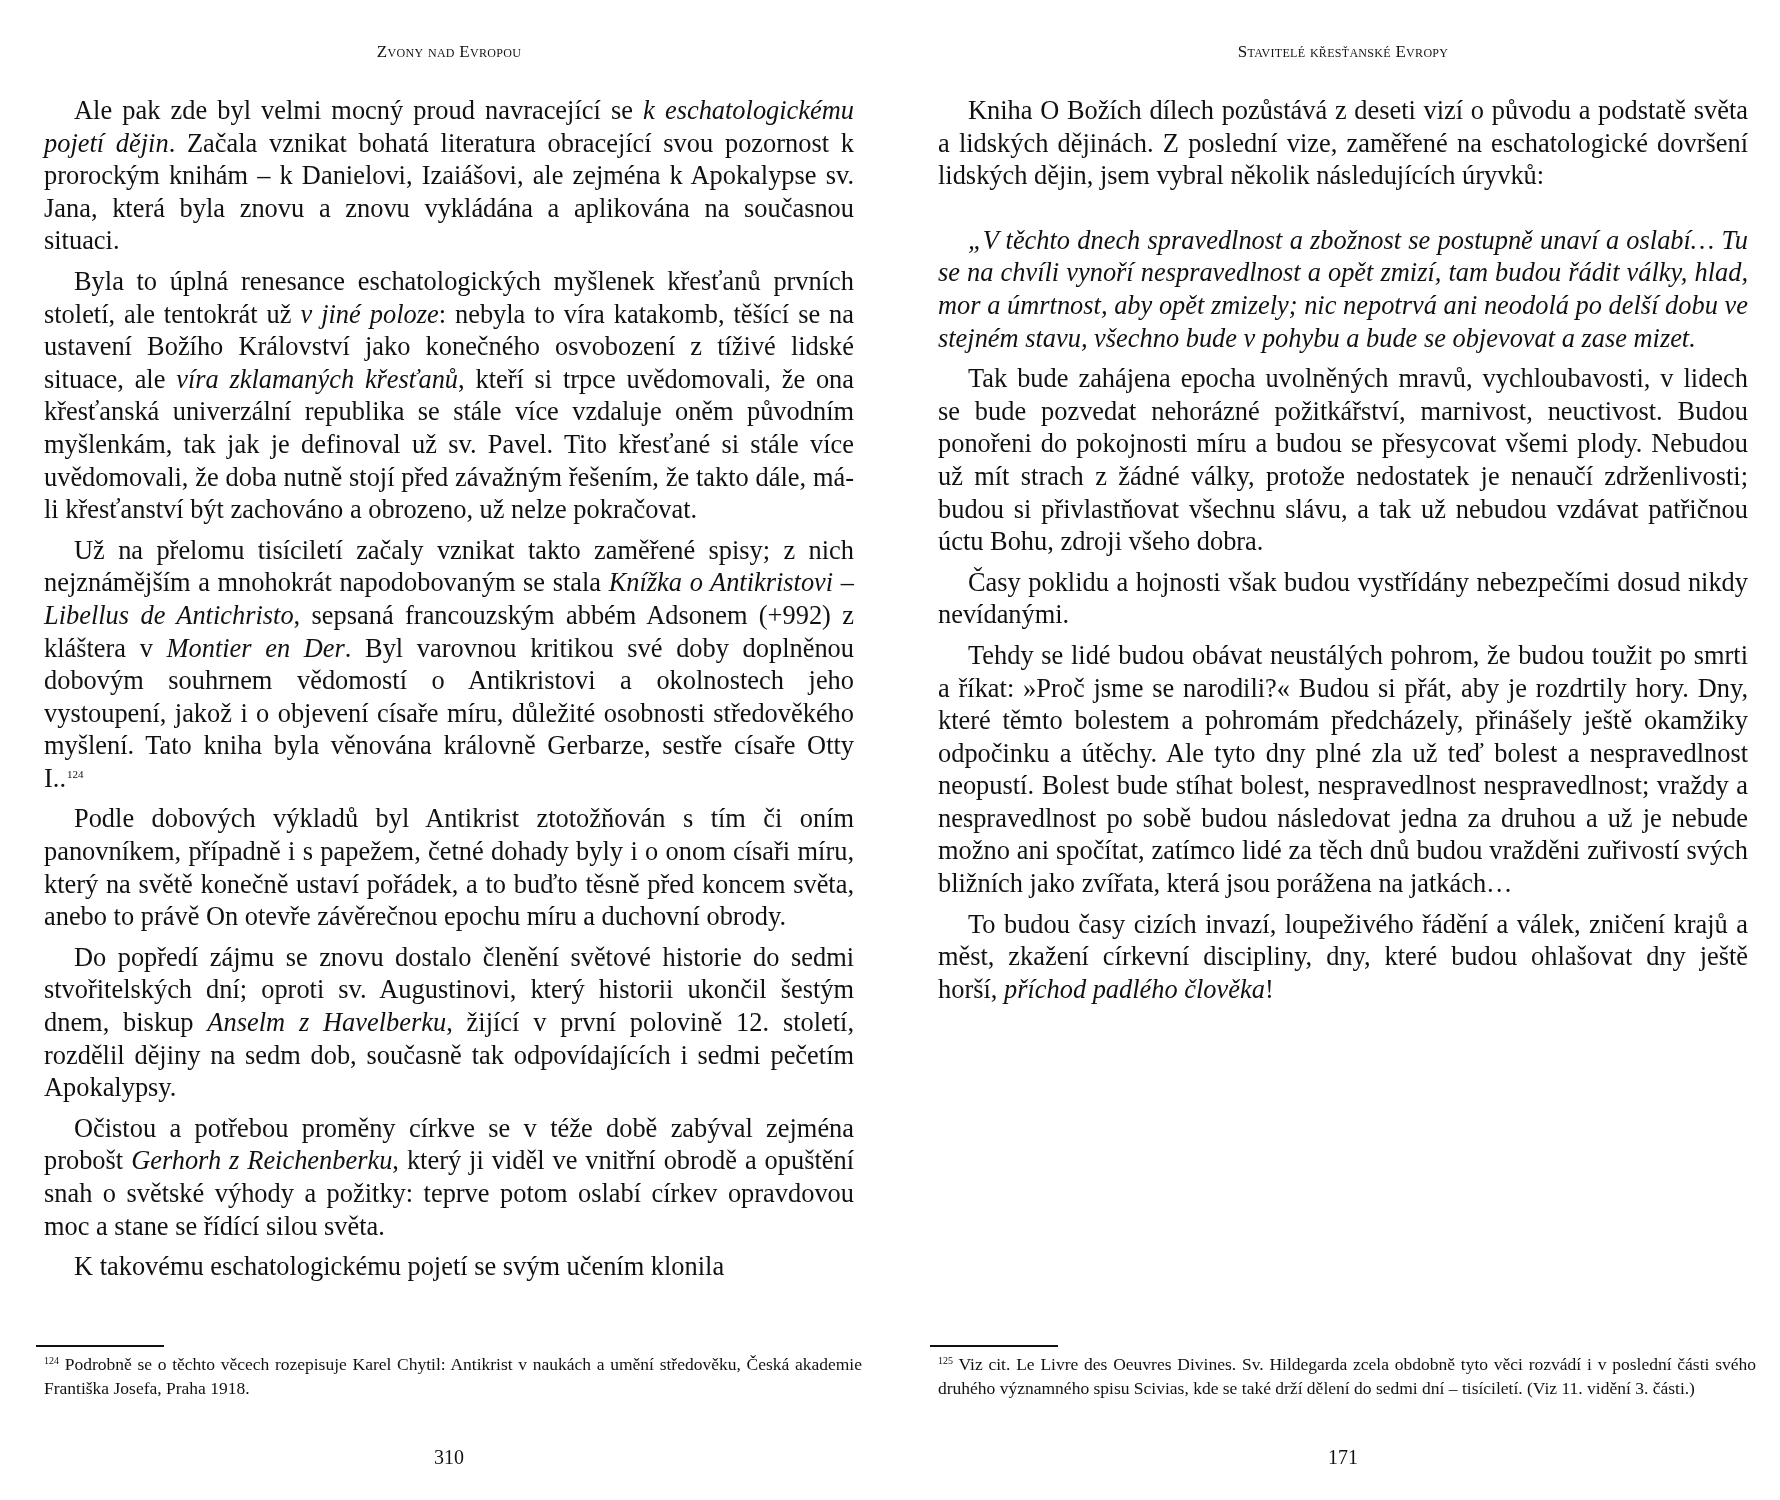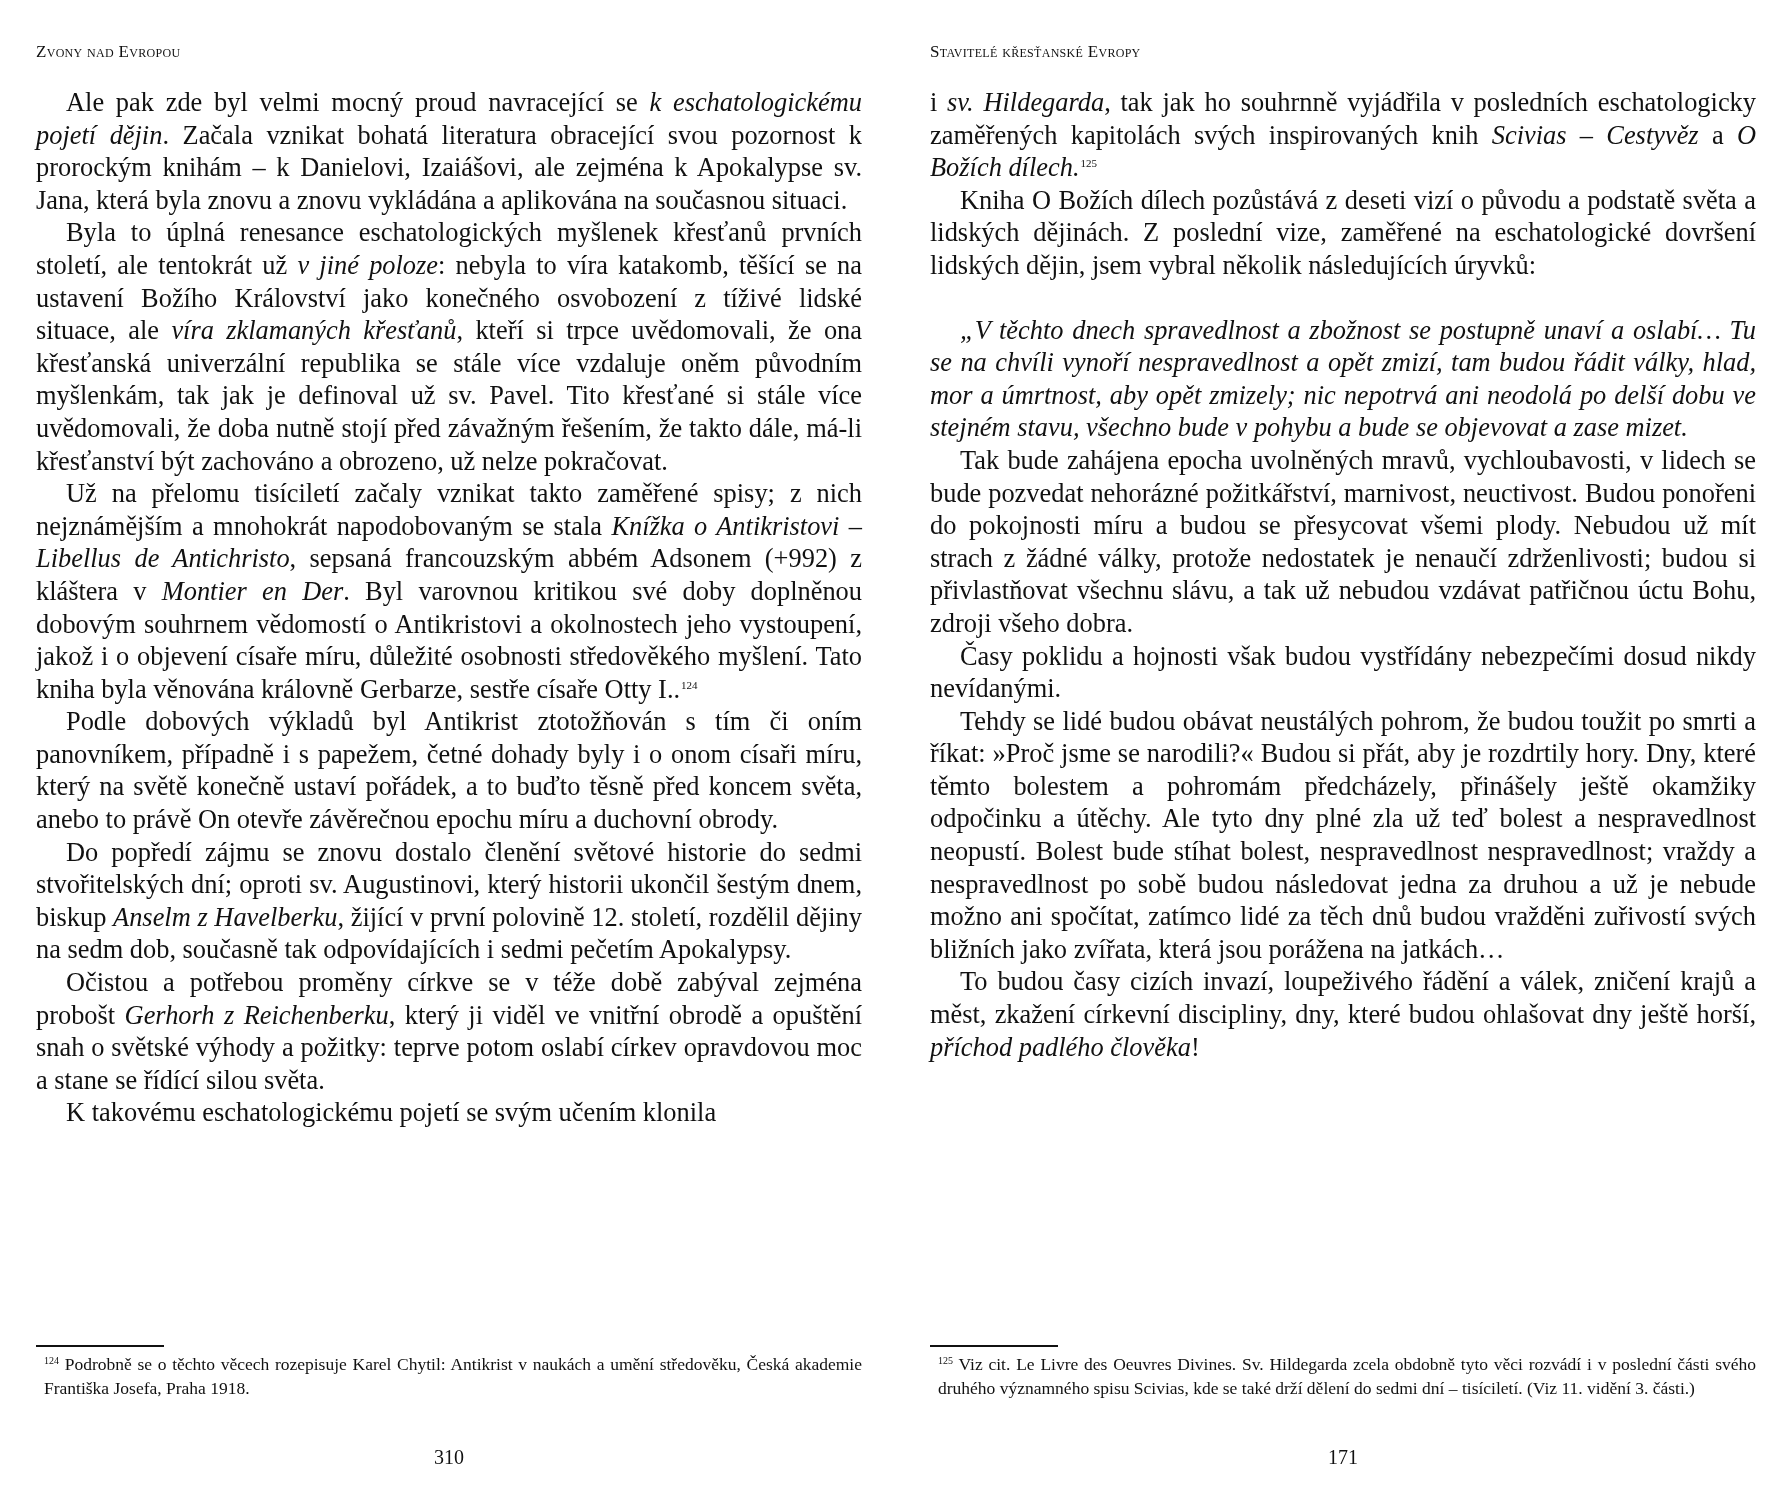--- a/index.html
+++ b/index.html
@@ -1,30 +1,30 @@
 <!DOCTYPE html>
 <html><head>
 <meta charset="utf-8">
 <style>
   html, body { margin: 0; padding: 0; background: #ffffff; }
   body { width: 1780px; height: 1500px; position: relative; overflow: hidden; color: #111; }
   .page { position: absolute; top: 0; height: 1500px; }
   .page.left { left: 36px; width: 826px; }
   .page.right { left: 930px; width: 826px; }
   .running-head {
-    position: absolute; top: 42px; left: 0; right: 0; text-align: left;
+    position: absolute; top: 42px; left: 0; right: 0; text-align: center;
     font-family: "Liberation Serif", "DejaVu Serif", serif;
     font-size: 17px; font-variant: small-caps; letter-spacing: 0.3px;
   }
   .body-text {
     position: absolute; top: 86px; left: 0; right: 0;
     font-family: "Liberation Serif", "DejaVu Serif", serif;
     font-size: 26.4px; line-height: 32.6px; text-align: justify;
   }
-  .body-text p { margin: 0; text-indent: 30px; }
+  .body-text p { margin: 8px; text-indent: 30px; }
   .body-text p.noindent { text-indent: 0; }
   .body-text p.gap-before { margin-top: 32px; font-style: italic; }
   .body-text i { font-style: italic; }
   sup.fn { font-size: 11px; vertical-align: 9px; line-height: 0; margin-left: 1px; }
   .fn-rule { position: absolute; top: 1345px; left: 0; width: 128px; border-top: 2px solid #111; }
   .footnotes {
     position: absolute; top: 1352px; left: 8px; right: 0;
     font-family: "Liberation Serif", "DejaVu Serif", serif;
     font-size: 17.5px; line-height: 24px; text-align: justify;
   }
@@ -62,21 +62,20 @@
     <p><sup>124</sup><span> Podrobně se o těchto věcech rozepisuje Karel Chytil: Antikrist v naukách a umění středověku, Česká akademie Františka Josefa, Praha 1918.</span></p>
   </div>
 
   <div class="folio">310</div>
 </div>
 
 <div class="page right">
   <div class="running-head">Stavitelé křesťanské Evropy</div>
 
   <div class="body-text">
-    <p class="noindent"><span>i </span><i>sv. Hildegarda</i><span>, tak jak ho souhrnně vyjádřila v posledních eschatologicky zaměřených kapitolách svých inspirovaných knih </span><i>Scivias – Cestyvěz</i><span> a </span><i>O Božích dílech.</i><sup class="fn">125</sup></p>
 
     <p>Kniha O Božích dílech pozůstává z deseti vizí o původu a podstatě světa a lidských dějinách. Z poslední vize, zaměřené na eschatologické dovršení lidských dějin, jsem vybral několik následujících úryvků:</p>
 
     <p class="gap-before">„V těchto dnech spravedlnost a zbožnost se postupně unaví a oslabí… Tu se na chvíli vynoří nespravedlnost a opět zmizí, tam budou řádit války, hlad, mor a úmrtnost, aby opět zmizely; nic nepotrvá ani neodolá po delší dobu ve stejném stavu, všechno bude v pohybu a bude se objevovat a zase mizet.</p>
 
     <p>Tak bude zahájena epocha uvolněných mravů, vychloubavosti, v lidech se bude pozvedat nehorázné požitkářství, marnivost, neuctivost. Budou ponořeni do pokojnosti míru a budou se přesycovat všemi plody. Nebudou už mít strach z žádné války, protože nedostatek je nenaučí zdrženlivosti; budou si přivlastňovat všechnu slávu, a tak už nebudou vzdávat patřičnou úctu Bohu, zdroji všeho dobra.</p>
 
     <p>Časy poklidu a hojnosti však budou vystřídány nebezpečími dosud nikdy nevídanými.</p>
 
     <p>Tehdy se lidé budou obávat neustálých pohrom, že budou toužit po smrti a říkat: »Proč jsme se narodili?« Budou si přát, aby je rozdrtily hory. Dny, které těmto bolestem a pohromám předcházely, přinášely ještě okamžiky odpočinku a útěchy. Ale tyto dny plné zla už teď bolest a nespravedlnost neopustí. Bolest bude stíhat bolest, nespravedlnost nespravedlnost; vraždy a nespravedlnost po sobě budou následovat jedna za druhou a už je nebude možno ani spočítat, zatímco lidé za těch dnů budou vražděni zuřivostí svých bližních jako zvířata, která jsou porážena na jatkách…</p>

